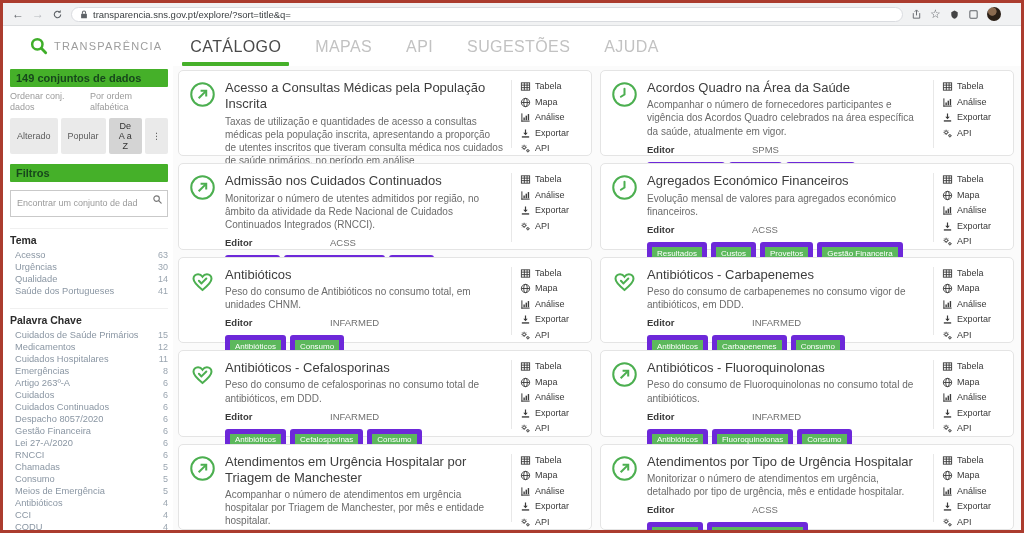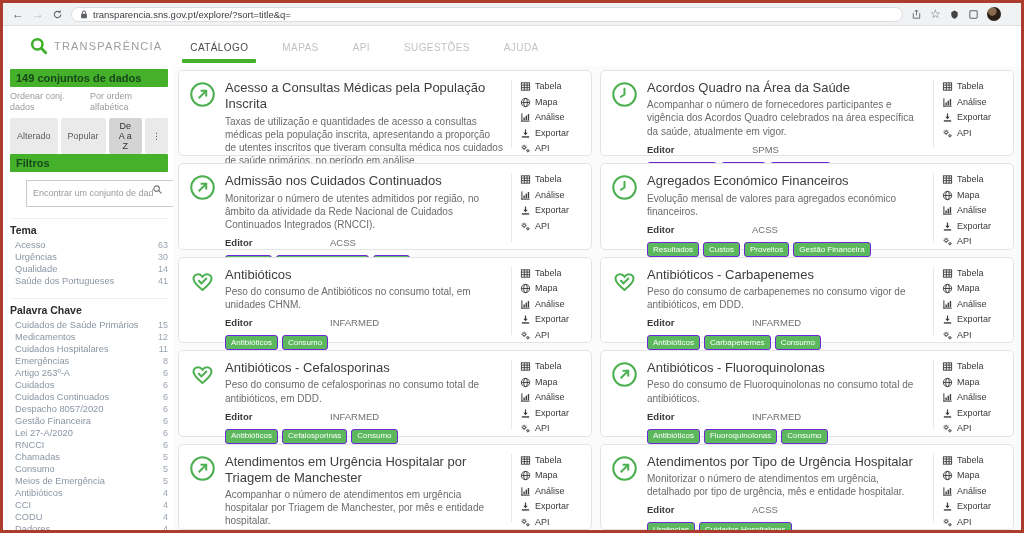--- a/index.html
+++ b/index.html
@@ -30,43 +30,43 @@
                         border-radius:55% 40% 60% 45%; transform:rotate(18deg); }
   .logo-divider { width:1px; height:26px; background:#e5a13c; }
   .logo-text-block { display:flex; flex-direction:column; line-height:1; }
   .logo-sns { font-size:13px; font-weight:bold; color:#1c1c1c; letter-spacing:0.5px; }
   .logo-sub { font-size:5px; color:#6b6b6b; width:44px; line-height:1.15; margin-top:1px; text-transform:uppercase; }
   .brand-group { display:flex; align-items:center; gap:5px; margin-left:14px; }
   .brand-group svg { width:20px; height:20px; }
   .brand-name { font-size:11px; color:#9d9d9d; letter-spacing:1.2px; }
 
   .nav { display:flex; gap:30px; margin-left:26px; align-items:center; }
-  .nav-item { font-size:10px; color:#c2c2c2; letter-spacing:0.4px; text-decoration:none;
+  .nav-item { font-size:16px; color:#c2c2c2; letter-spacing:0.4px; text-decoration:none;
               position:relative; padding:13px 2px 11px; cursor:pointer; }
   .nav-item[data-active="true"] { color:#4a4a4a; }
   .nav-item[data-active="true"]::after { content:""; position:absolute; left:-6px; right:-6px; bottom:1px;
               height:4px; background:#45b029; border-radius:1px; }
 
   
   .content { flex:1; min-height:0; display:flex; background:#fbfbfb; }
 
   
   .sidebar { width:170px; flex:0 0 auto; background:#fff; padding:3px 5px 0 7px; overflow:hidden; }
   .side-banner { background:#45b029; color:#17471c; font-weight:bold; font-size:11px;
                  padding:3px 6px; border-radius:1px; }
   .sort-captions { display:flex; gap:10px; margin-top:4px; font-size:9px; color:#9b9b9b; line-height:1.25; }
   .sort-captions span { width:70px; }
   .sort-buttons { display:flex; gap:3px; margin-top:4px; }
   .sort-btn { background:#eaeaea; border:none; font-size:9px; color:#5c5c5c; padding:3px 7px;
               border-radius:2px; cursor:pointer; font-family:inherit; }
   .sort-btn[data-active="true"] { background:#d4d4d4; color:#333; }
-  .filters-banner { }
+  .filters-banner { margin-top:10px; }
   .search-wrap { margin-top:8px; position:relative; }
   .search-wrap input { width:100%; height:27px; border:1px solid #c9c9c9; border-radius:0;
-                       font-size:9px; padding:0 18px 0 6px; color:#555; font-family:inherit;margin-left:16px; }
+                       font-size:9px; padding:0 18px 0 6px; color:#555; font-family:inherit; }
   .search-wrap input::placeholder { color:#9a9a9a; }
   .search-wrap svg { position:absolute; right:5px; top:4px; width:11px; height:11px; }
   .filter-title { margin-top:11px; margin-bottom:3px; font-size:10.5px; font-weight:bold; color:#2b2b2b;
                   border-top:1px solid #f0f0f0; padding-top:5px; }
   .filter-item { display:flex; justify-content:space-between; align-items:baseline; font-size:9.3px;
                  color:#8a96a3; line-height:12px; padding-left:5px; cursor:pointer; }
   .fi-count { color:#9aa5b0; font-size:9px; }
 
   
   .cards { flex:1; display:grid; grid-template-columns:1fr 1fr; gap:7px 8px; padding:4px 7px 0 5px;
@@ -78,21 +78,21 @@
   .card-icon[data-icon="trend"] .i-trend { display:block; }
   .card-icon[data-icon="clock"] .i-clock { display:block; }
   .card-icon[data-icon="heart"] .i-heart { display:block; }
   .card-body { flex:1; min-width:0; margin-left:9px; padding-right:8px; }
   .card-title { font-size:13px; font-weight:400; color:#3d3d3d; line-height:1.25; cursor:pointer; }
   .card-desc { font-size:10px; color:#6b6b6b; line-height:1.32; margin-top:2px; }
   .card-editor { margin-top:6px; font-size:9.5px; }
   .editor-label { display:inline-block; width:105px; color:#3a3a3a; font-weight:bold; }
   .editor-value { color:#6f6f6f; }
   .card-tags { margin-top:7px; display:flex; flex-wrap:wrap; gap:4px; }
-  .tag { background:#5cb85c; border:1px solid #6d28d9; color:#fff; font-size:8px; line-height:1;
+  .tag { background:#5cb85c; border:5px solid #6d28d9; color:#fff; font-size:8px; line-height:1;
          padding:2.5px 5px; border-radius:3px; white-space:nowrap; cursor:pointer; }
   .card-actions { width:72px; flex:0 0 auto; border-left:1px solid #e8e8e8; padding:1px 0 0 8px; }
   .action { display:flex; align-items:center; gap:4px; font-size:9px; color:#3a3a3a;
             line-height:1; margin-bottom:4.5px; cursor:pointer; }
   .action-icon-wrap { width:11px; height:11px; display:flex; }
   .action svg { width:11px; height:11px; display:none; }
   .action[data-icon="table"] .ai-table { display:block; }
   .action[data-icon="map"] .ai-map { display:block; }
   .action[data-icon="analysis"] .ai-analysis { display:block; }
   .action[data-icon="export"] .ai-export { display:block; }

